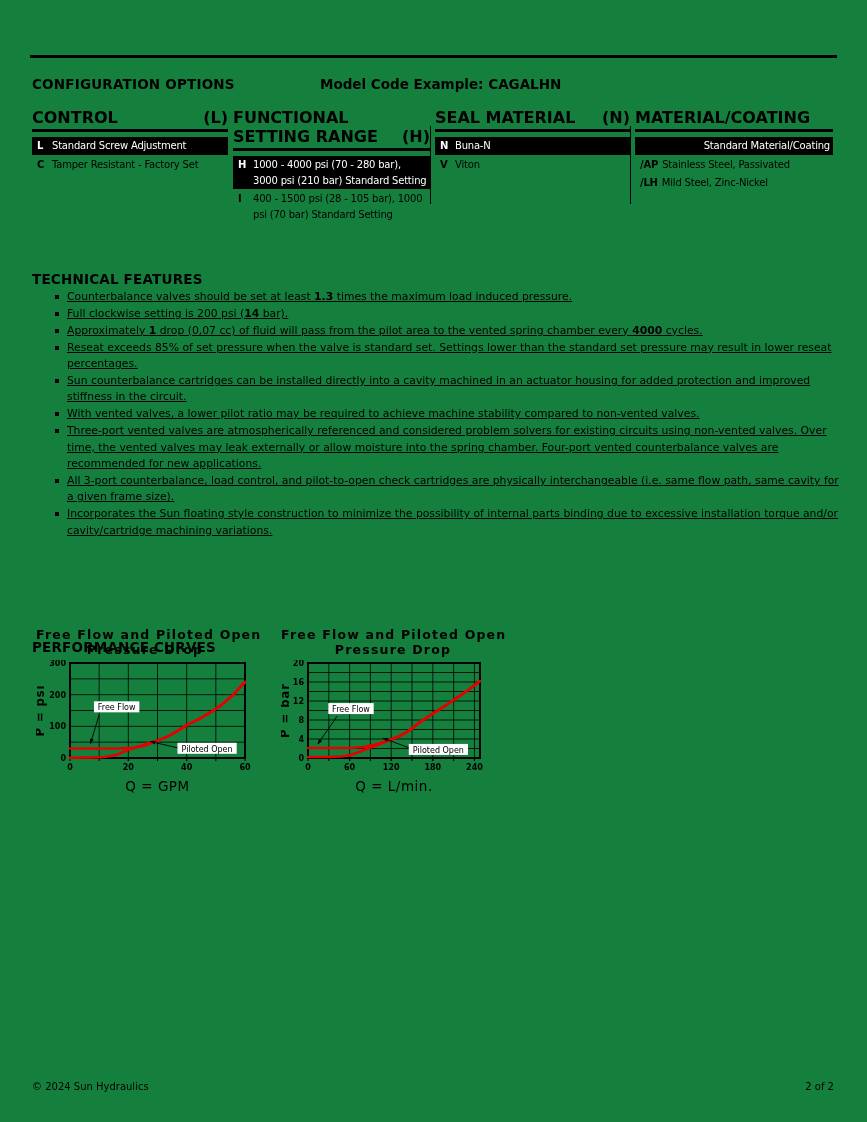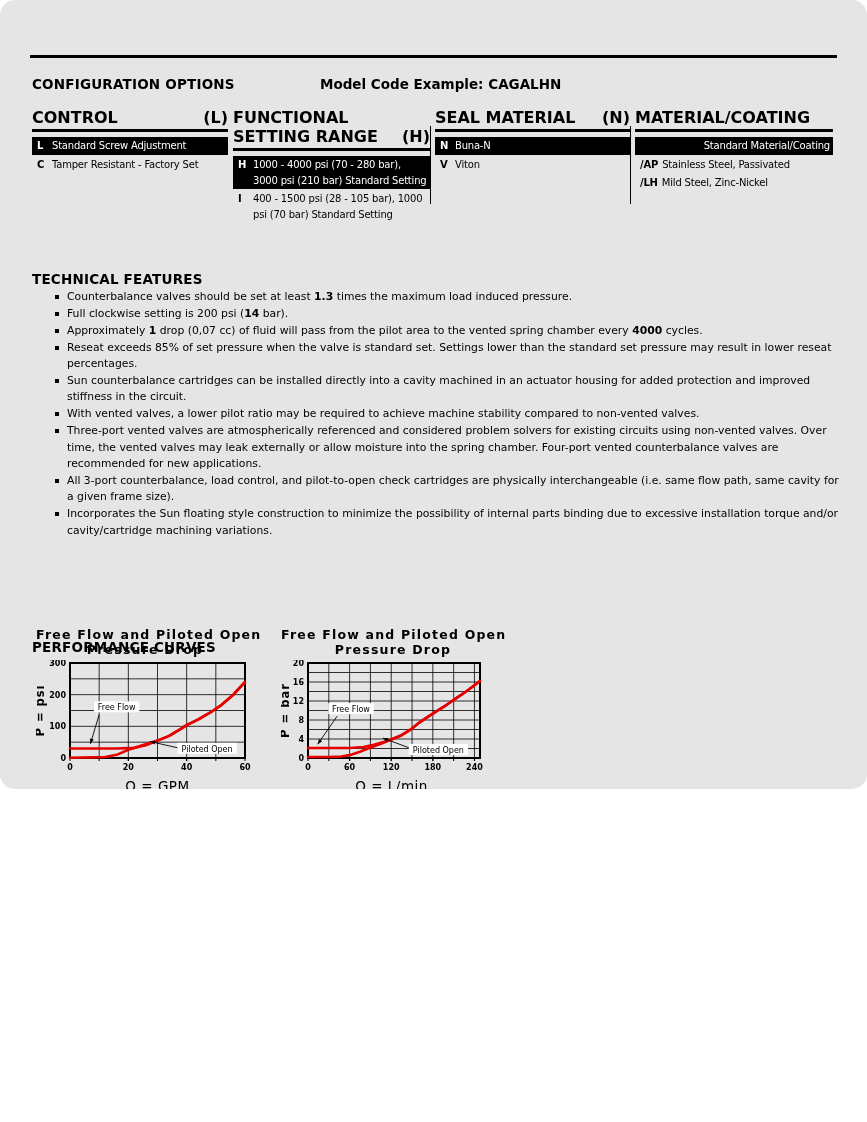--- a/index.html
+++ b/index.html
@@ -1,17 +1,17 @@
 <!DOCTYPE html>
 <html><head>
 <meta charset="utf-8">
 <style>
   html,body{margin:0;padding:0;background:#fff;}
-  .page{position:relative;width:867px;height:789px;background:#e5e5e5;overflow:hidden;
-        font-family:"DejaVu Sans","Liberation Sans",sans-serif;color:#000;border-radius:15px;}
+  .page{position:relative;width:867px;height:1122px;background:#15803d;overflow:hidden;
+        font-family:"DejaVu Sans","Liberation Sans",sans-serif;color:#000;}
   .abs{position:absolute;}
   .top-rule{top:55px;left:30px;width:807px;height:3px;background:#000;}
   .section-title{font-size:13.5px;font-weight:bold;letter-spacing:.2px;}
   .hdr-config{top:76px;left:32px;}
   .model-code{top:76px;left:320px;font-size:13.5px;font-weight:bold;}
   .model-code .code{font-weight:bold;}
 
   .config-grid{top:108px;left:32px;width:801px;display:grid;
                grid-template-columns:196px 197px 195px 198px;column-gap:5px;}
   .col-head{display:flex;justify-content:space-between;align-items:flex-end;
@@ -21,21 +21,21 @@
        padding:1px 3px 1px 5px;margin-bottom:1px;}
   .row.hl{background:#000;color:#fff;}
   .row.center{justify-content:flex-end;text-align:center;}
   .pfx{flex:0 0 15px;font-weight:bold;}
   .pfx.auto{flex:0 0 auto;margin-right:4px;}
   .txt{flex:1 1 auto;}
   .col-divider{width:1px;height:78px;background:#000;top:126px;}
 
   .tech-title{top:271px;left:32px;}
   .features{top:289px;left:67px;width:776px;list-style:none;margin:0;padding:0;}
-  .features li{position:relative;font-size:10.8px;line-height:16.4px;margin:0 0 .5px 0;}
+  .features li{position:relative;font-size:10.8px;line-height:16.4px;margin:0 0 .5px 0;text-decoration:underline;}
   .features li::before{content:"";position:absolute;left:-12px;top:6px;width:4px;height:4px;background:#000;}
 
   .perf-title{top:594px;left:32px;margin-top:45px;}
   .chart{position:absolute;top:627px;}
   .chart-1{left:36px;width:218px;}
   .chart-2{left:281px;width:224px;}
   .chart-title{font-weight:bold;font-size:12.5px;letter-spacing:1.2px;line-height:15px;
                text-align:center;margin-bottom:3px;white-space:nowrap;}
   .xlabel{font-weight:normal;font-size:13.5px;letter-spacing:.5px;text-align:center;margin-top:-2px;}
   .chart-1 .xlabel{margin-left:34px;width:175px;}

